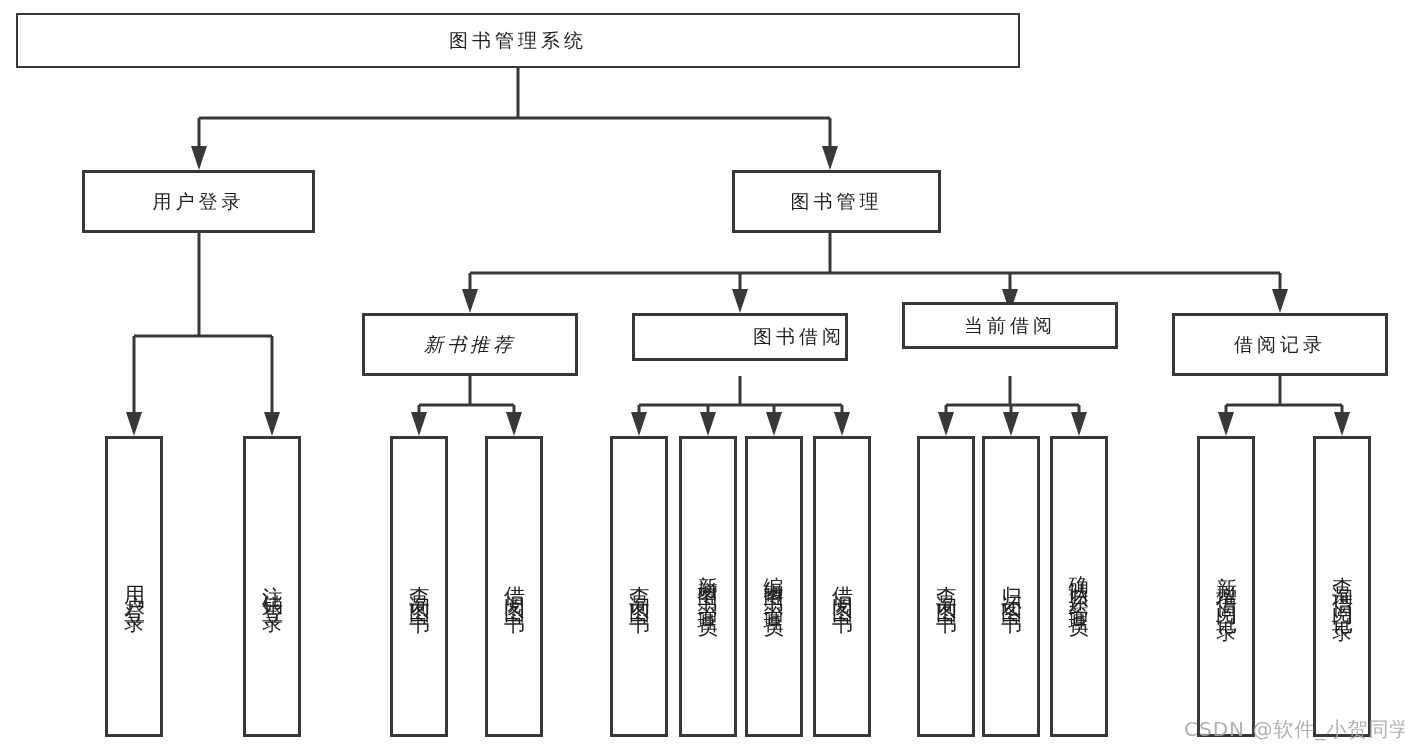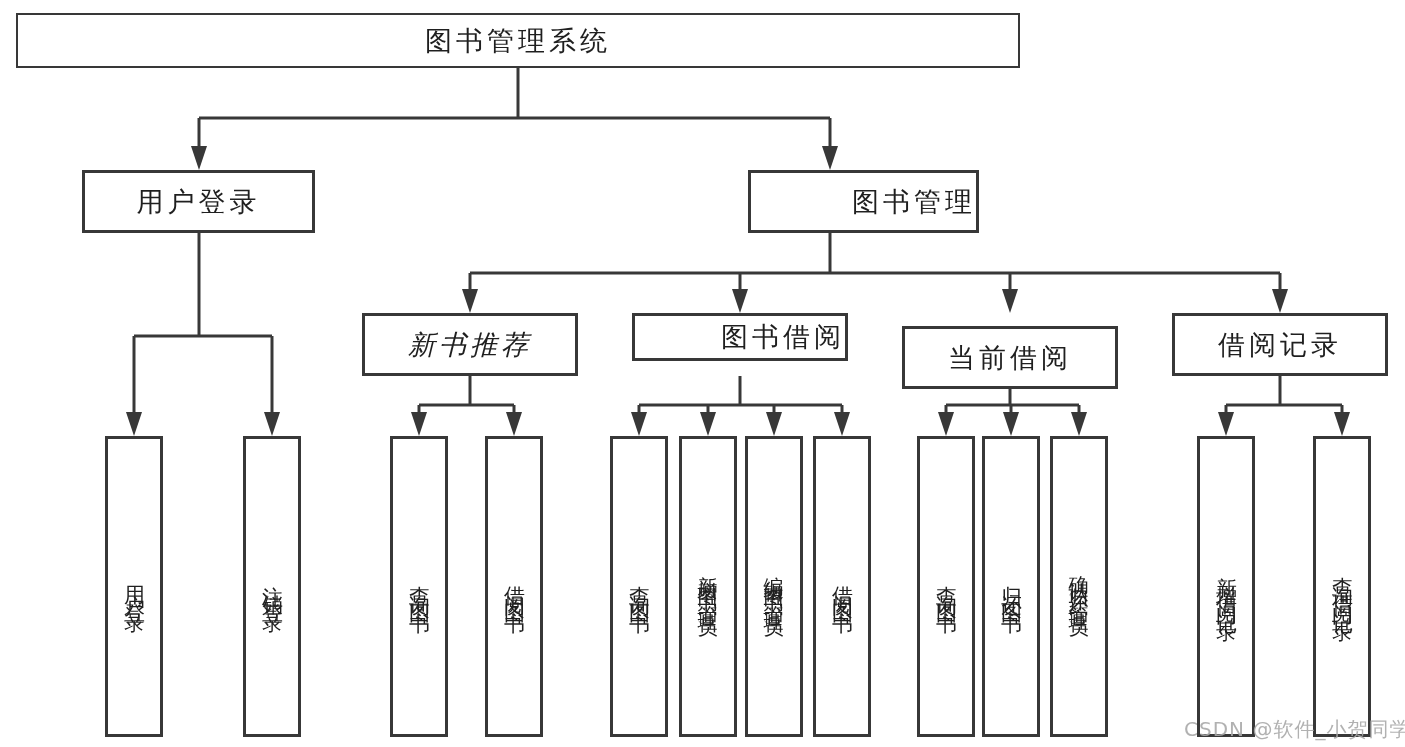--- a/index.html
+++ b/index.html
@@ -24,21 +24,21 @@
   }
   .node {
     position: absolute;
     box-sizing: border-box;
     background: #ffffff;
     border: 3px solid #383838;
     display: flex;
     align-items: center;
     justify-content: center;
     color: #1f1f1f;
-    font-size: 27px;
+    font-size: 19px;
     letter-spacing: 4px;
     white-space: nowrap;
   }
   .node.root { border-width: 2px; }
   .leaf {
     position: absolute;
     box-sizing: border-box;
     background: #ffffff;
     border: 3px solid #383838;
     display: flex;
@@ -150,31 +150,31 @@
     </g>
   </svg>
 
   <div class="node root" style="left:16px; top:13px; width:1004px; height:55px;">
     <span>图书管理系统</span>
   </div>
 
   <div class="node" style="left:82px; top:170px; width:233px; height:63px;">
     <span>用户登录</span>
   </div>
-  <div class="node" style="left:748px; top:170px; width:231px; height:63px;justify-content:flex-end;">
+  <div class="node" style="left:732px; top:170px; width:209px; height:63px;">
     <span>图书管理</span>
   </div>
 
   <div class="node" style="left:362px; top:313px; width:216px; height:63px;font-style:italic;">
     <span>新书推荐</span>
   </div>
   <div class="node" style="left:632px; top:313px; width:216px; height:48px;justify-content:flex-end;">
     <span>图书借阅</span>
   </div>
-  <div class="node" style="left:902px; top:326px; width:216px; height:63px;">
+  <div class="node" style="left:902px; top:302px; width:216px; height:47px;">
     <span>当前借阅</span>
   </div>
   <div class="node" style="left:1172px; top:313px; width:216px; height:63px;">
     <span>借阅记录</span>
   </div>
 
   <div class="leaf" style="left:105px;">
     <span class="vtext">用户登录</span>
   </div>
   <div class="leaf" style="left:243px;">

